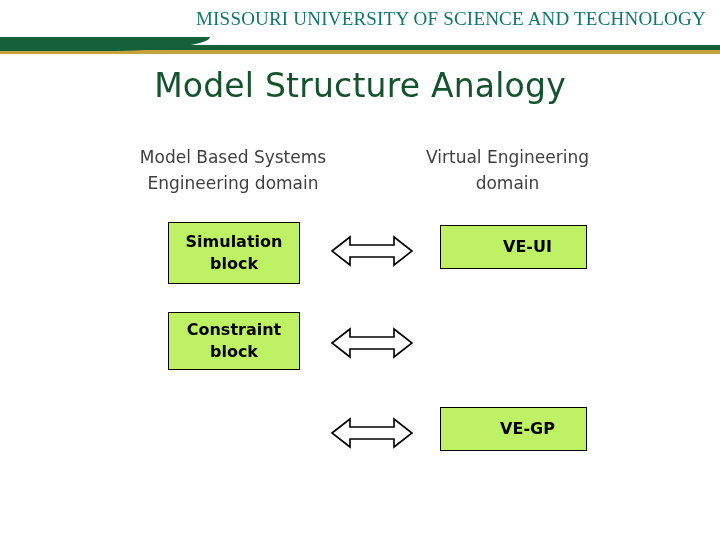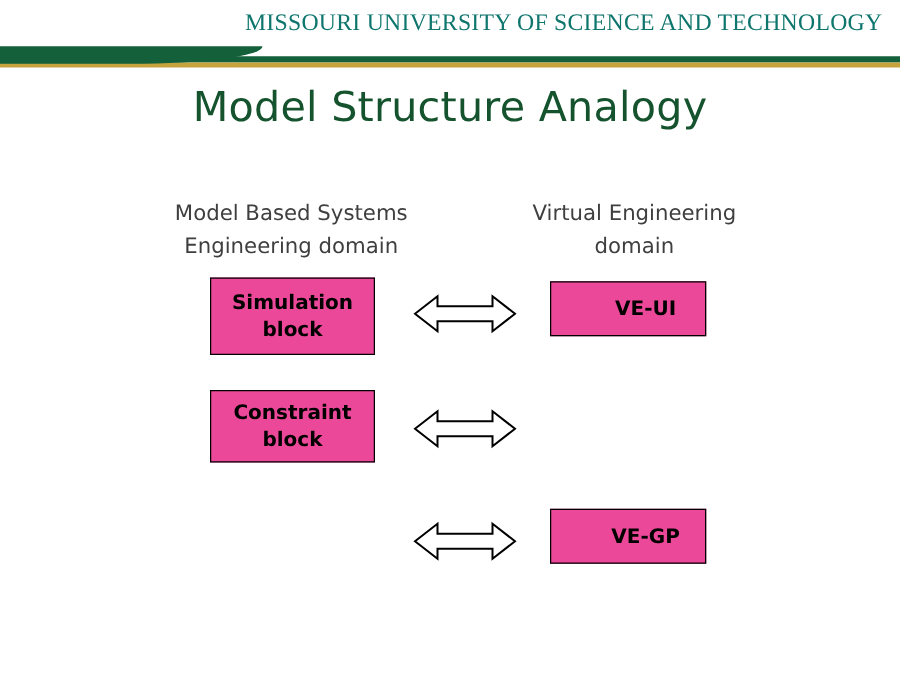--- a/index.html
+++ b/index.html
@@ -120,43 +120,42 @@
     width: 720px;
     height: 400px;
   }
   .col-head {
     position: absolute;
     font-family: "DejaVu Sans", sans-serif;
     font-size: 17px;
     color: #3f3f3f;
     text-align: center;
     line-height: 26px;
-    margin-top: 14px;
   }
   .col-head.left  { left: 118px; top: 14px; width: 230px; }
   .col-head.right { left: 400px; top: 14px; width: 215px; }
 
   .node {
     position: absolute;
     border: 1px solid #000000;
-    background: #ec4899;
+    background: #bef264;
     box-sizing: border-box;
     font-family: "DejaVu Sans", sans-serif;
     font-weight: bold;
     font-size: 16px;
     color: #000000;
     display: flex;
     align-items: center;
     justify-content: center;
     text-align: center;
     line-height: 22px;
     white-space: pre-line;
   }
   .node.left  { left: 168px; width: 132px; }
-  .node.right { left: 440px; width: 125px; padding-left: 28px; }
+  .node.right { left: 440px; width: 147px; padding-left: 28px; }
 
   .node.l1 { top: 92px;  height: 62px; }
   .node.l2 { top: 182px; height: 58px; }
   .node.l3 { top: 278px; height: 76px; }
 
   .node.r1 { top: 95px;  height: 44px; }
   .node.r2 { top: 186px; height: 44px; }
   .node.r3 { top: 277px; height: 44px; }
 
   .arrow {

